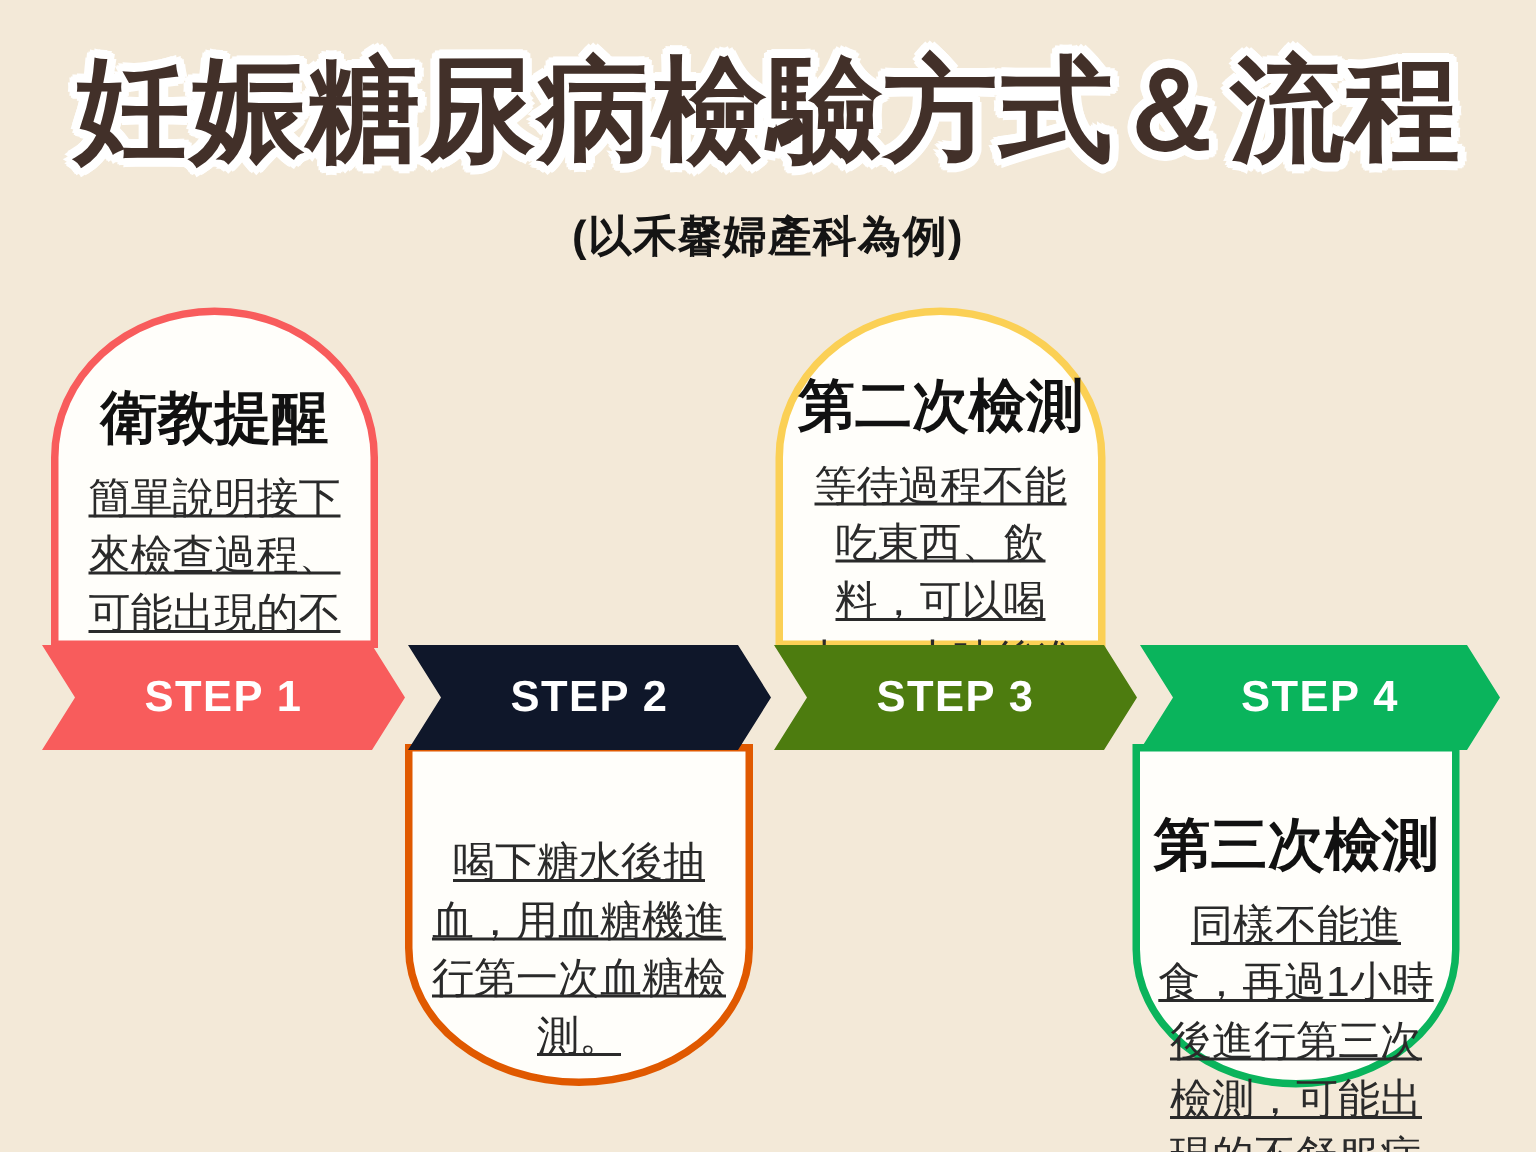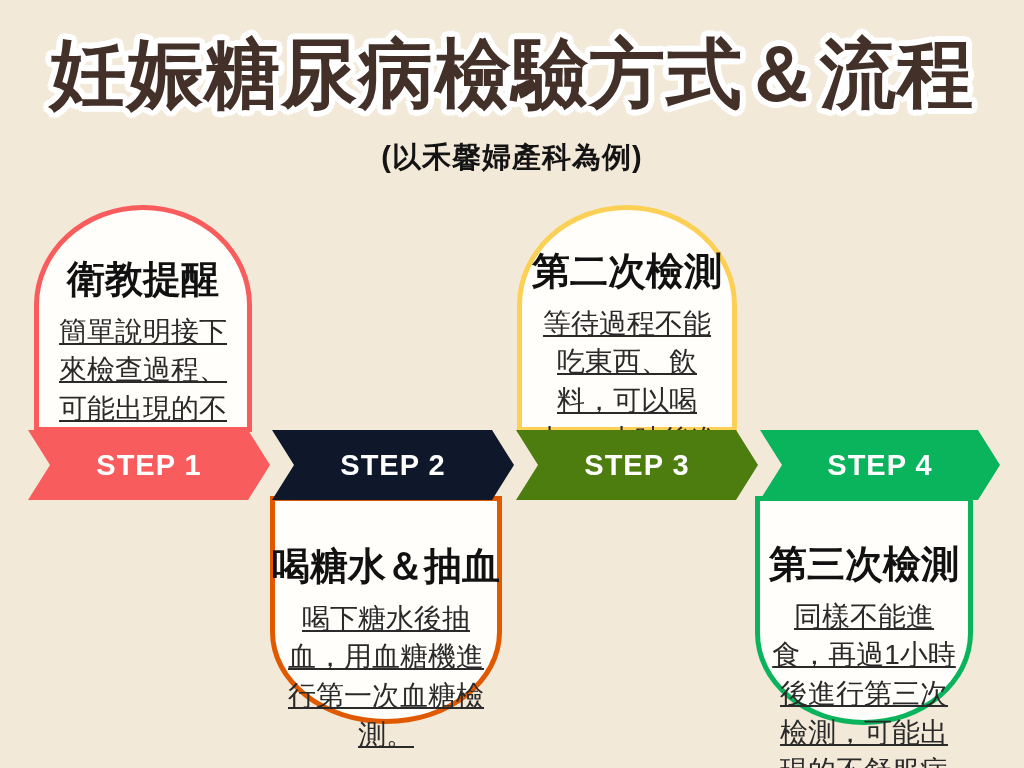--- a/index.html
+++ b/index.html
@@ -126,21 +126,20 @@
 
   <div class="card c1" style="border-color: rgb(248, 92, 92);">
     <div class="card-title">衛教提醒</div>
     <div class="card-body">簡單說明接下來檢查過程、可能出現的不舒服症狀等。</div>
   </div>
   <div class="banner b1" style="background: rgb(248, 92, 92);">
     <span class="step-label">STEP 1</span>
   </div>
 
   <div class="card c2" style="border-color: rgb(224, 89, 0);">
-    <div class="card-title">喝糖水＆抽血</div>
     <div class="card-body">喝下糖水後抽血，用血糖機進行第一次血糖檢測。</div>
   </div>
   <div class="banner b2" style="background: #0f172a;">
     <span class="step-label">STEP 2</span>
   </div>
 
   <div class="card c3" style="border-color: rgb(251, 208, 85);">
     <div class="card-title">第二次檢測</div>
     <div class="card-body">等待過程不能吃東西、飲料，可以喝水，1小時後進行二次檢測。</div>
   </div>

